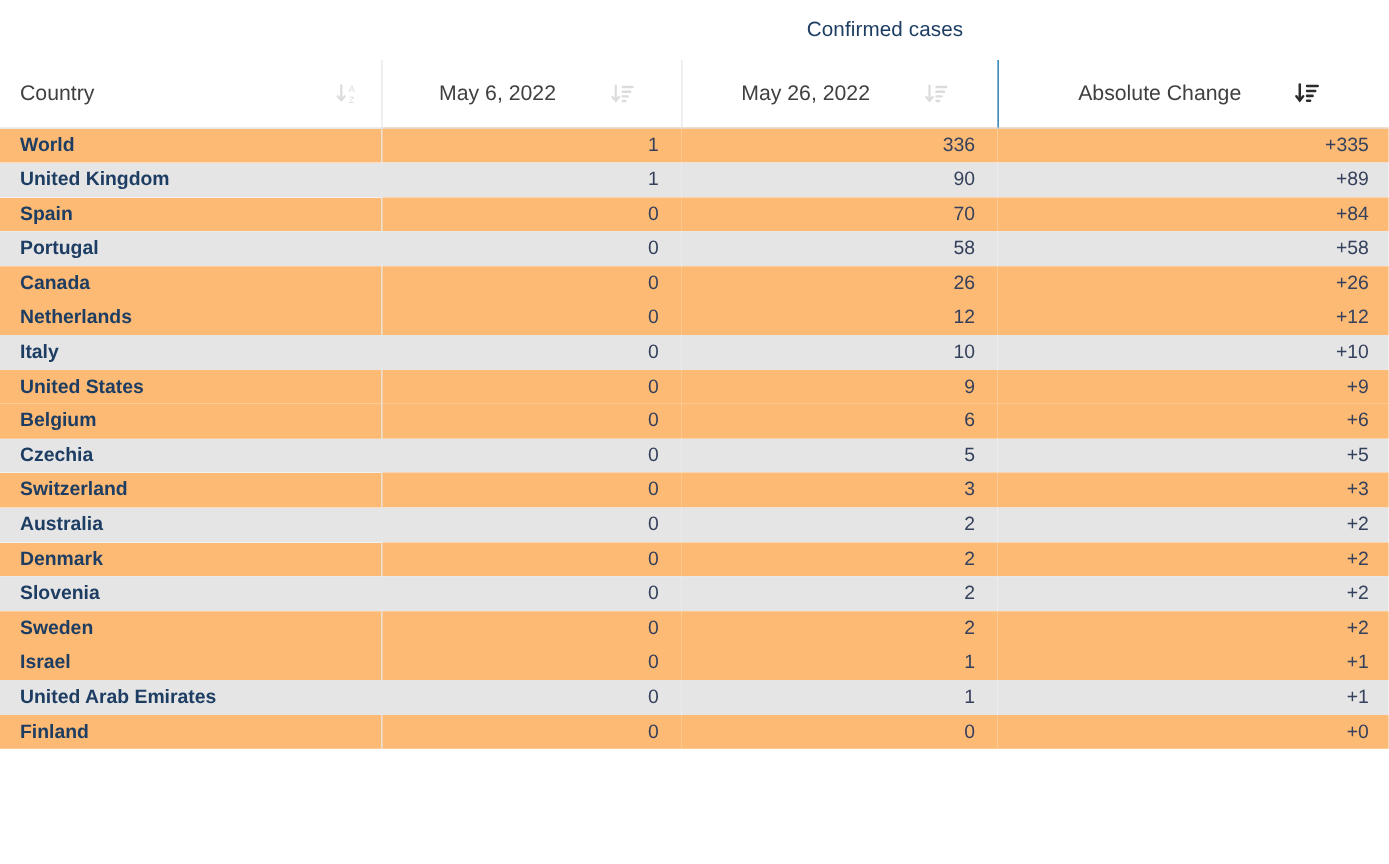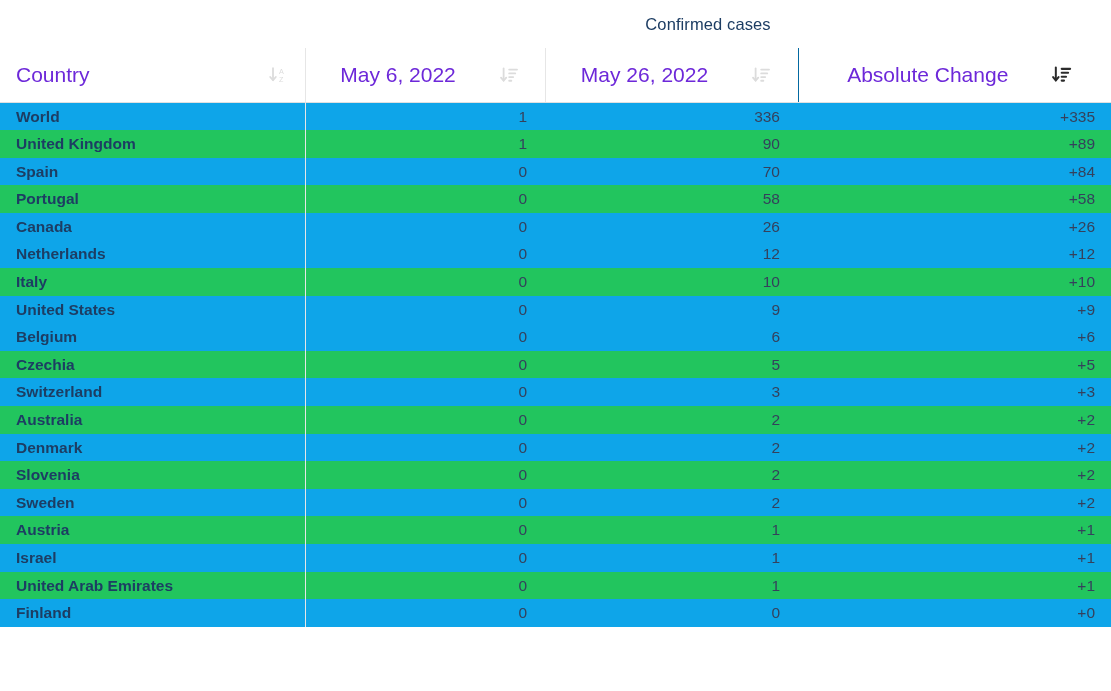--- a/index.html
+++ b/index.html
@@ -70,23 +70,23 @@
 
   .head-inner {
     display: flex;
     align-items: center;
     height: 100%;
   }
   .head-inner.left   { justify-content: flex-start; padding-left: 16px; padding-right: 16px; }
   .head-inner.center { justify-content: center; padding-left: 14px; padding-right: 4px; }
 
   .head-label {
-    font-size: 21px;
+    font-size: 17px;
     font-weight: 400;
-    color: #6d28d9;
+    color: #404040;
     white-space: nowrap;
   }
   .head-inner.left .head-label { margin-right: auto; }
   .head-inner.center .head-label { }
 
   .sort-icon {
     display: inline-flex;
     align-items: center;
     justify-content: center;
     width: 22px;
@@ -94,22 +94,22 @@
     flex: 0 0 auto;
   }
   .head-inner.center .sort-icon { margin-left: 42px; }
   .sort-icon svg { display: block; }
   .sort-icon.dim  svg { color: #dcdcdc; }
   .sort-icon.dim  { color: #dcdcdc; }
   .sort-icon.active, .sort-icon.active svg { color: #2b2b2b; }
 
   
   tbody tr { height: 27.6px; }
-  tbody tr.odd  { background: #0ea5e9; }
-  tbody tr.even { background: #22c55e; }
+  tbody tr.odd  { background: #fdba74; }
+  tbody tr.even { background: #e5e5e5; }
 
   tbody td {
     padding: 0;
     height: 27.6px;
     vertical-align: middle;
     font-size: 15.5px;
     line-height: 27.6px;
   }
   td.cell-country {
     padding-left: 16px;
@@ -298,26 +298,20 @@
           <td class="cell-num cell-d1">0</td>
           <td class="cell-num cell-d2">2</td>
           <td class="cell-num cell-chg">+2</td>
         </tr>
         <tr class="odd">
           <td class="cell-country">Sweden</td>
           <td class="cell-num cell-d1">0</td>
           <td class="cell-num cell-d2">2</td>
           <td class="cell-num cell-chg">+2</td>
         </tr>
-        <tr class="even">
-          <td class="cell-country">Austria</td>
-          <td class="cell-num cell-d1">0</td>
-          <td class="cell-num cell-d2">1</td>
-          <td class="cell-num cell-chg">+1</td>
-        </tr>
         <tr class="odd">
           <td class="cell-country">Israel</td>
           <td class="cell-num cell-d1">0</td>
           <td class="cell-num cell-d2">1</td>
           <td class="cell-num cell-chg">+1</td>
         </tr>
         <tr class="even">
           <td class="cell-country">United Arab Emirates</td>
           <td class="cell-num cell-d1">0</td>
           <td class="cell-num cell-d2">1</td>

